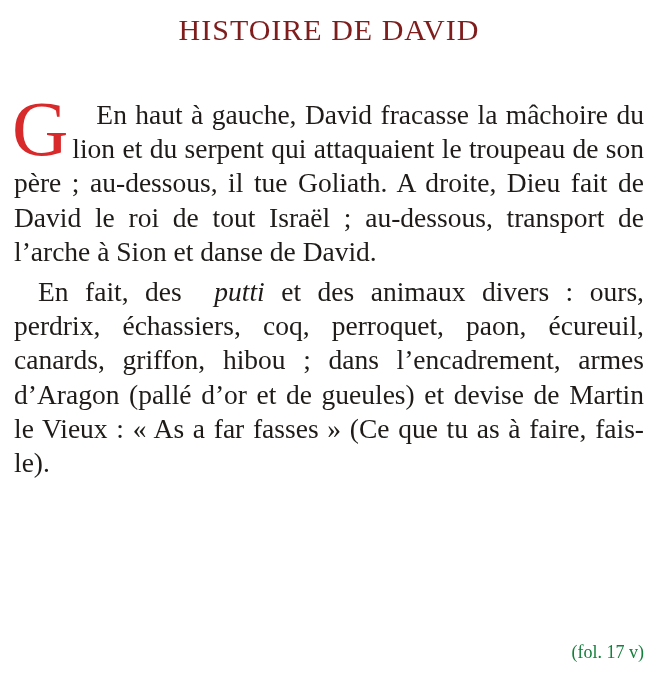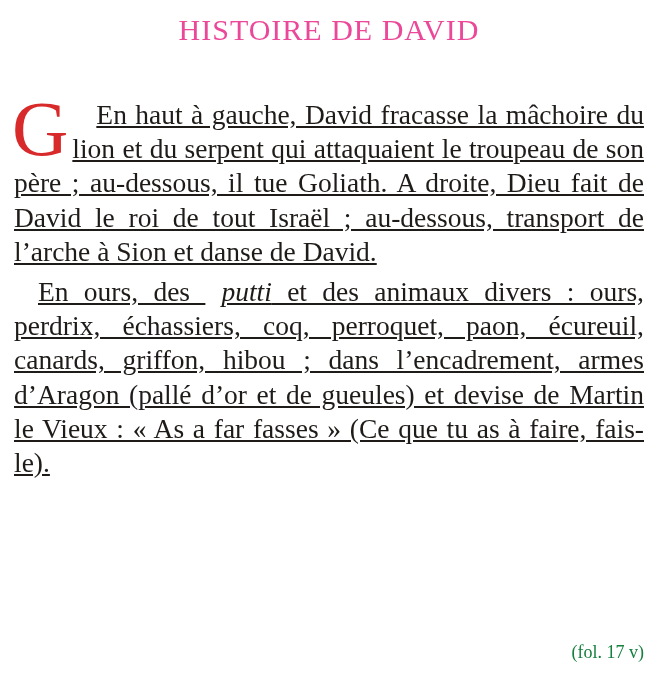--- a/index.html
+++ b/index.html
@@ -23,41 +23,40 @@
     }
     .title {
       position: absolute;
       left: 0;
       top: 10px;
       width: 630px;
       text-align: center;
       font-size: 30px;
       letter-spacing: 1px;
       line-height: 40px;
-      color: #ec4899;
+      color: #7f1d1d;
     }
     .body-text {
       position: absolute;
       left: 0;
       top: 92px;
       width: 630px;
       font-size: 27.5px;
       line-height: 34.2px;
       text-align: justify;
     }
     .para {
       margin: 0;
       text-indent: 24px;
       text-align: justify;
       text-align-last: left;
       hyphens: none;
     }
     .para + .para {
       margin-top: 6px;
-      text-decoration: underline;
     }
     .para.first {
       text-indent: 0;
     }
     .dropcap {
       float: left;
       font-size: 78px;
       line-height: 62px;
       height: 64px;
       margin: 6px 4px 0 -2px;
@@ -81,17 +80,17 @@
 <body>
 
 <div class="page">
   <div class="title">HISTOIRE DE DAVID</div>
 
   <div class="body-text">
     <p class="para first"><span class="dropcap">G</span></p>
 
     <p class="para"><span>En haut à gauche, David fracasse la mâchoire du lion et du serpent qui attaquaient le troupeau de son père ; au-dessous, il tue Goliath. A droite, Dieu fait de David le roi de tout Israël ; au-dessous, transport de l’arche à Sion et danse de David.</span></p>
 
-    <p class="para"><span>En ours, des </span><span class="italic">putti</span><span> et des animaux divers : ours, perdrix, échassiers, coq, perroquet, paon, écureuil, canards, griffon, hibou ; dans l’encadrement, armes d’Aragon (pallé d’or et de gueules) et devise de Martin le Vieux : « As a far fasses » (Ce que tu as à faire, fais-le).</span></p>
+    <p class="para"><span>En fait, des </span><span class="italic">putti</span><span> et des animaux divers : ours, perdrix, échassiers, coq, perroquet, paon, écureuil, canards, griffon, hibou ; dans l’encadrement, armes d’Aragon (pallé d’or et de gueules) et devise de Martin le Vieux : « As a far fasses » (Ce que tu as à faire, fais-le).</span></p>
   </div>
 
   <div class="folio">(fol. 17 v)</div>
 </div>
 
 </body></html>

